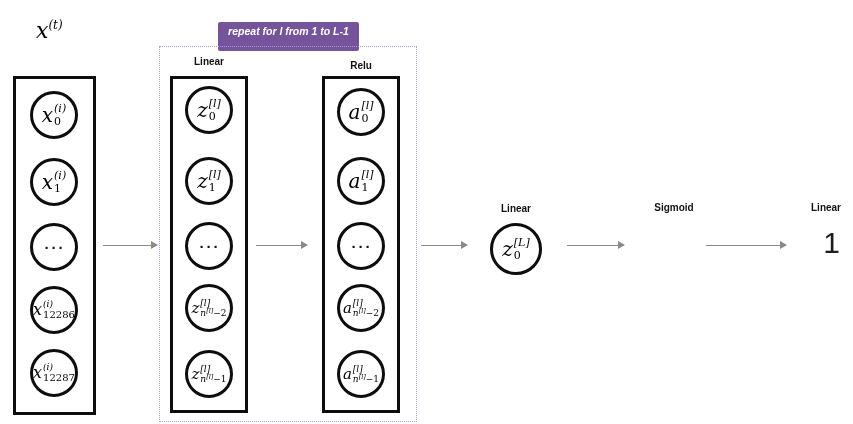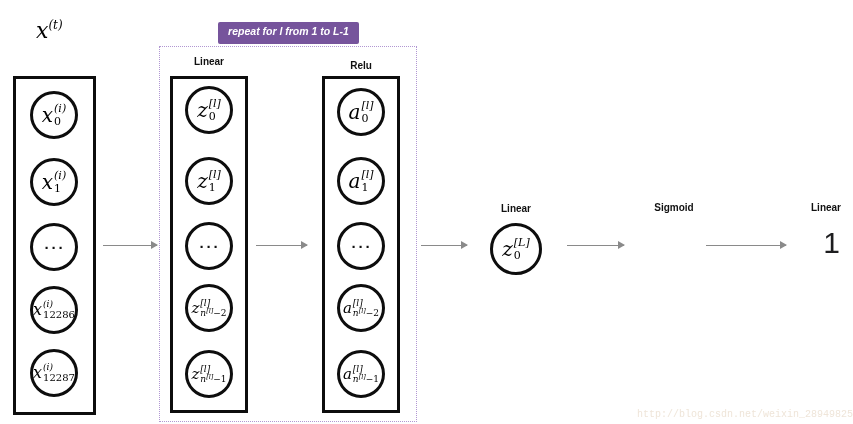--- a/index.html
+++ b/index.html
@@ -7,21 +7,21 @@
           font-family:"Liberation Sans",sans-serif;}
 
   
   .rect{position:absolute;border:3px solid #0d0d0d;background:#ffffff;box-sizing:border-box;}
 
   
   .dashed-box{position:absolute;left:159px;top:46px;width:258px;height:376px;
               border:1.5px dotted #b197d2;box-sizing:border-box;}
 
   
-  .banner{position:absolute;left:218px;top:22px;width:141px;height:22px;line-height:19px;
+  .banner{position:absolute;left:218px;top:22px;width:141px;height:29px;line-height:19px;
           background:#76549c;color:#ffffff;border-radius:2px;text-align:center;
           font-size:10.5px;font-weight:700;font-style:italic;}
 
   
   .header{position:absolute;transform:translateX(-50%);font-size:10px;font-weight:700;
           color:#111111;white-space:nowrap;}
 
   
   .circle{position:absolute;width:48px;height:48px;border:3px solid #0d0d0d;border-radius:50%;
           background:#ffffff;box-sizing:border-box;display:flex;align-items:center;
@@ -193,15 +193,14 @@
   </div>
 
   <div class="value" style="left:832px;top:226px">1</div>
 
   <div class="arrow" style="left:103px;top:245px;width:54px"></div>
   <div class="arrow" style="left:256px;top:245px;width:51px"></div>
   <div class="arrow" style="left:421px;top:245px;width:46px"></div>
   <div class="arrow" style="left:567px;top:245px;width:57px"></div>
   <div class="arrow" style="left:706px;top:245px;width:80px"></div>
 
-  <div class="wm2">http://blog.csdn.net/weixin_28949825</div>
 
 </div>
 
 </body></html>

